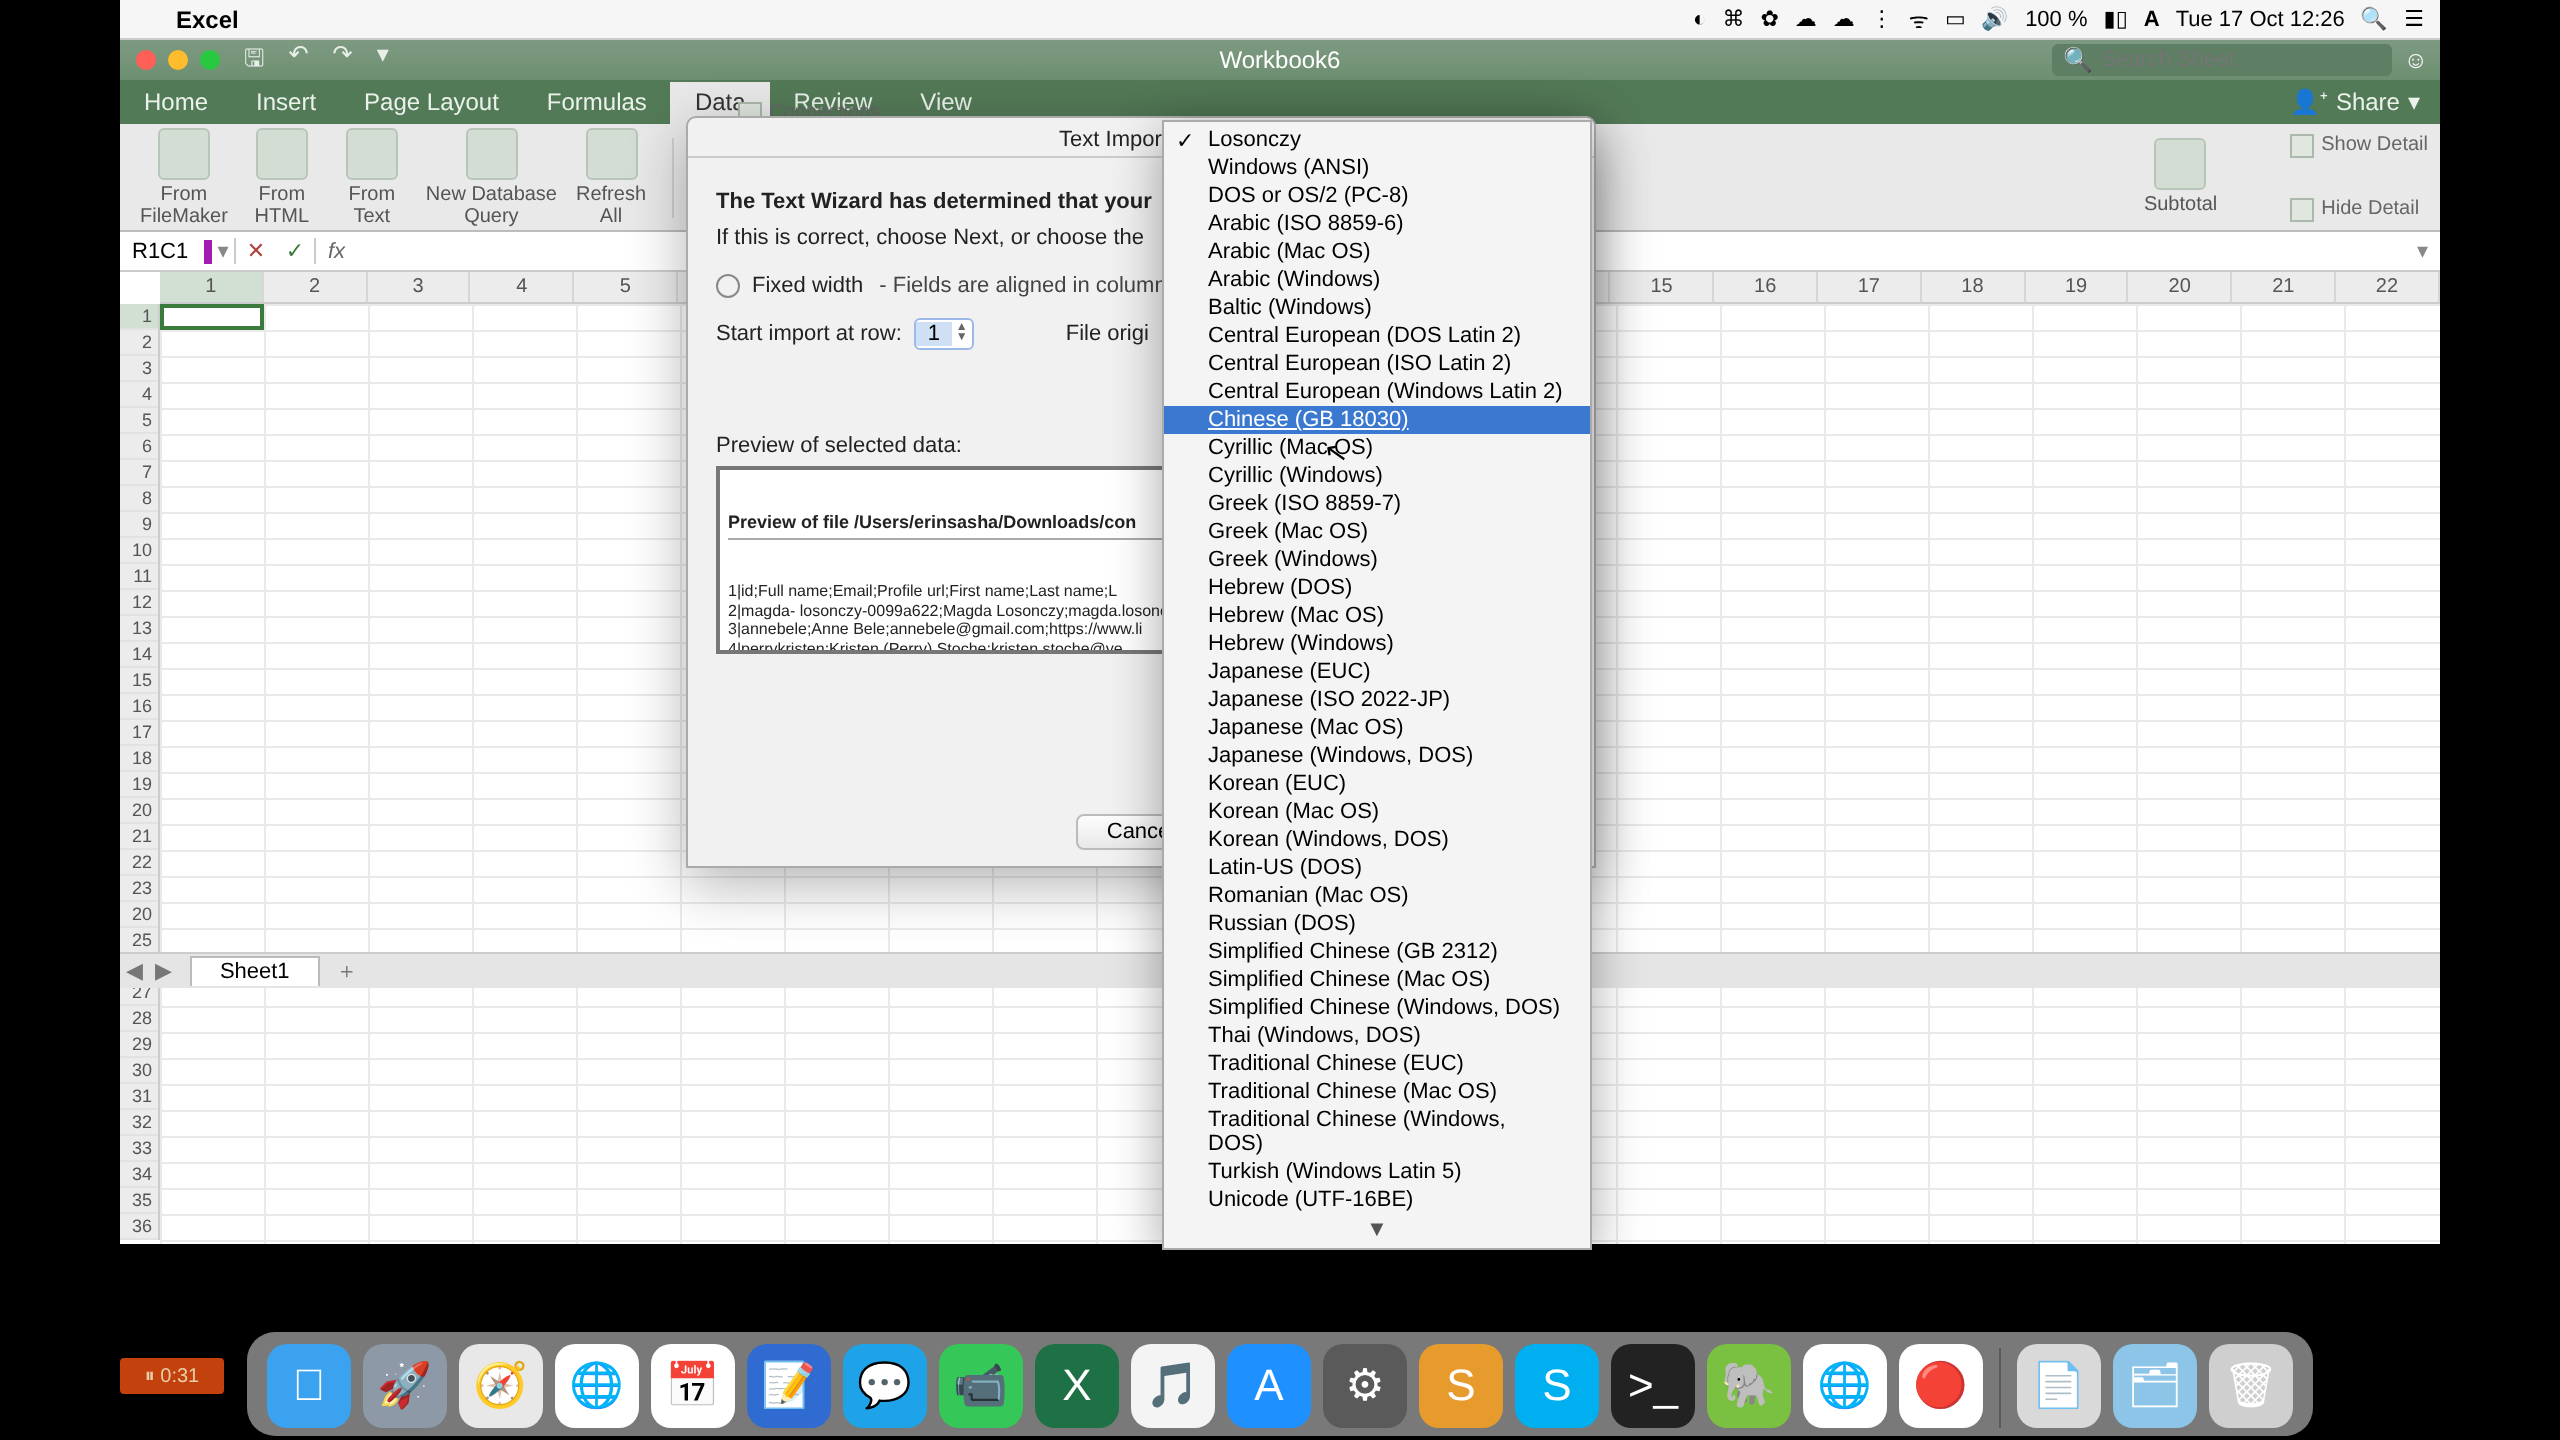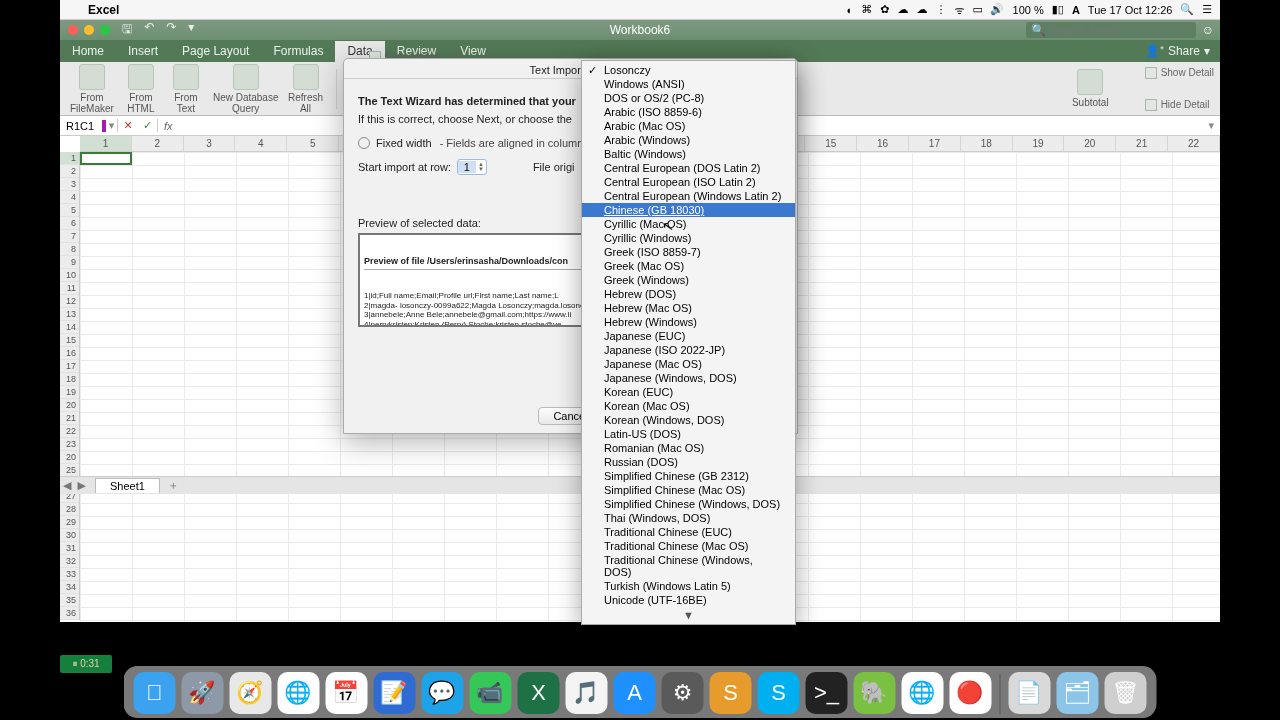--- a/index.html
+++ b/index.html
@@ -94,21 +94,21 @@
   .cursor { position:absolute; left:662px; top:218px; font-size:14px; color:#000; pointer-events:none; transform:rotate(-10deg);}
 
   
   .dock { position:absolute; bottom:2px; left:50%; transform:translateX(-50%); height:52px; background:rgba(220,220,220,.55); border-radius:14px; padding:4px 10px; display:flex; gap:6px; align-items:flex-end; backdrop-filter:blur(4px);}
   .dock .di { width:42px; height:42px; border-radius:10px; display:flex; align-items:center; justify-content:center; font-size:22px; color:#fff; position:relative;}
   .dock .sepv { width:1px; height:40px; background:rgba(0,0,0,.25); margin:0 2px;}
 
   
   .peek { position:absolute; left:0; top:0; width:60px; height:720px; background:#000;}
   .peekR { position:absolute; right:0; top:0; width:60px; height:720px; background:#000;}
-  .red-sliver { position:absolute; left:60px; top:655px; width:52px; height:18px; background:#15803d; border-radius:2px; display:flex; align-items:center; justify-content:center;text-align:right;}
+  .red-sliver { position:absolute; left:60px; top:679px; width:52px; height:18px; background:#c2410c; border-radius:2px; display:flex; align-items:center; justify-content:center;text-align:right;}
   .red-sliver span { font-size:10px; color:#e7cfa7;}
 </style>
 </head>
 <body>
 
 <div class="peek"></div>
 <div class="peekR"></div>
 
 <div class="screen">
 

